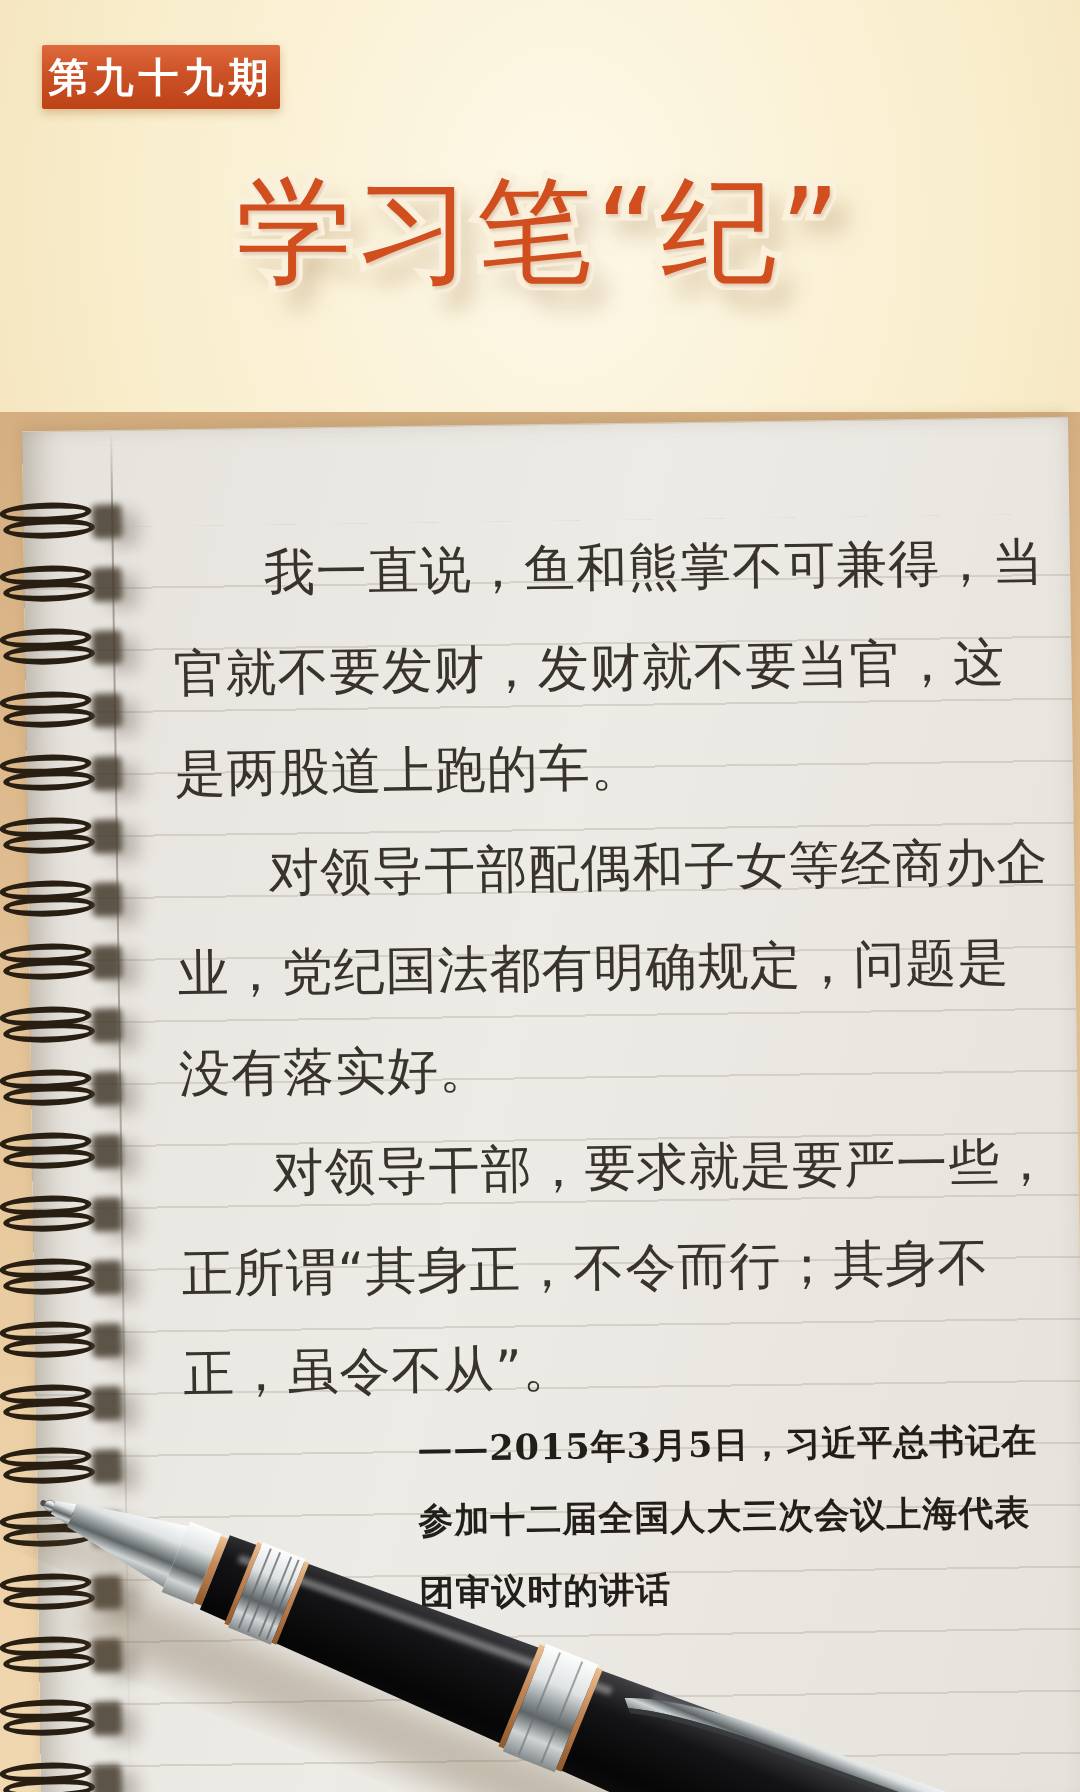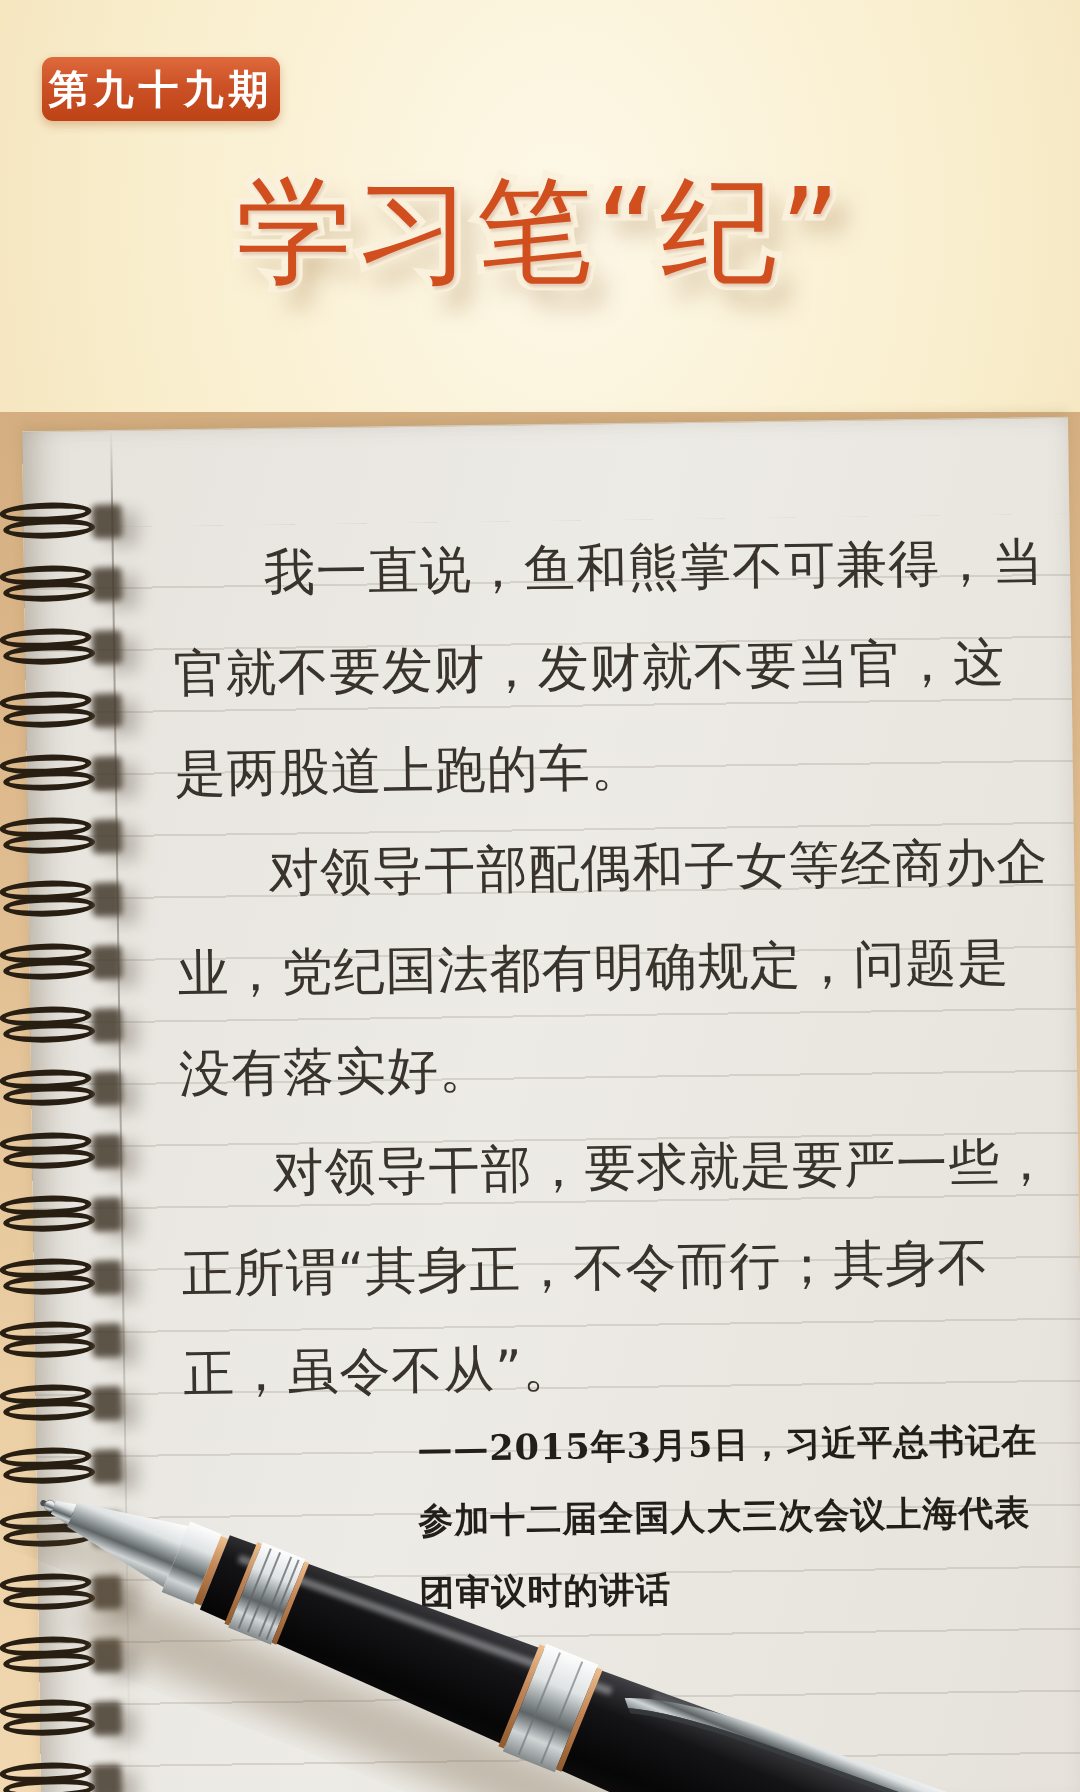--- a/index.html
+++ b/index.html
@@ -64,24 +64,24 @@
   .coil .wireA{top:0;}
   .coil .wireB{top:16px;left:3px;}
   .coil .hole{
     position:absolute;right:6px;top:4px;width:30px;height:34px;border-radius:5px;
     background:#453b2e;filter:blur(3px);opacity:.85;
     box-shadow:16px 8px 16px rgba(95,85,72,.4);
   }
 
   
   .badge{
-    position:absolute;left:42px;top:45px;width:238px;height:64px;border-radius:11px;
+    position:absolute;left:42px;top:45px;width:238px;height:64px;border-radius:2px;
     background:linear-gradient(180deg,#de6a3c 0%,#cc5126 45%,#bd4317 100%);
     box-shadow:0 4px 10px rgba(170,95,40,.35);
-    display:flex;align-items:center;justify-content:center;margin-top:12px;
+    display:flex;align-items:center;justify-content:center;
   }
   .badge span{
     color:#ffffff;font-size:40px;font-weight:700;letter-spacing:5px;line-height:1;
   }
 
   
   .title-stack{
     position:absolute;top:156px;left:0;width:100%;
     display:grid;place-items:center;
   }

